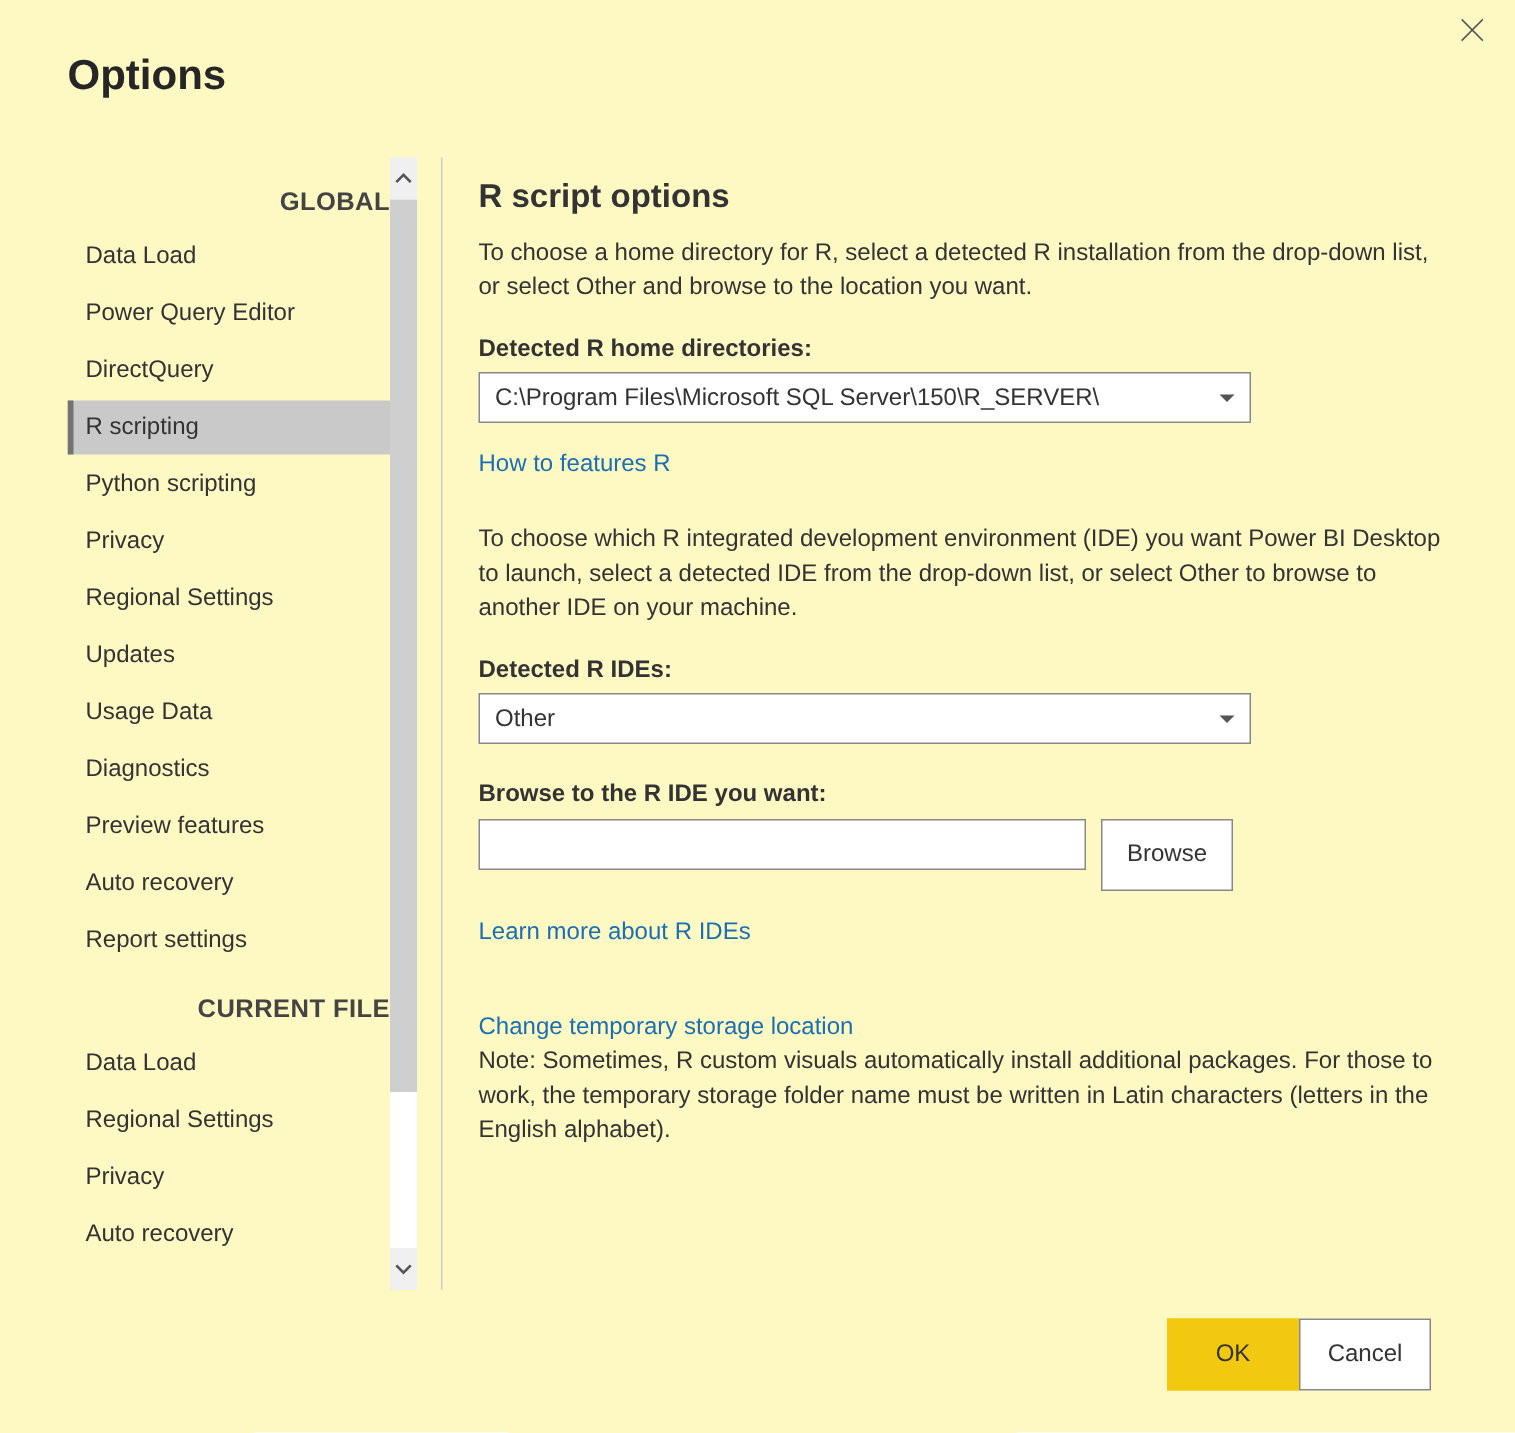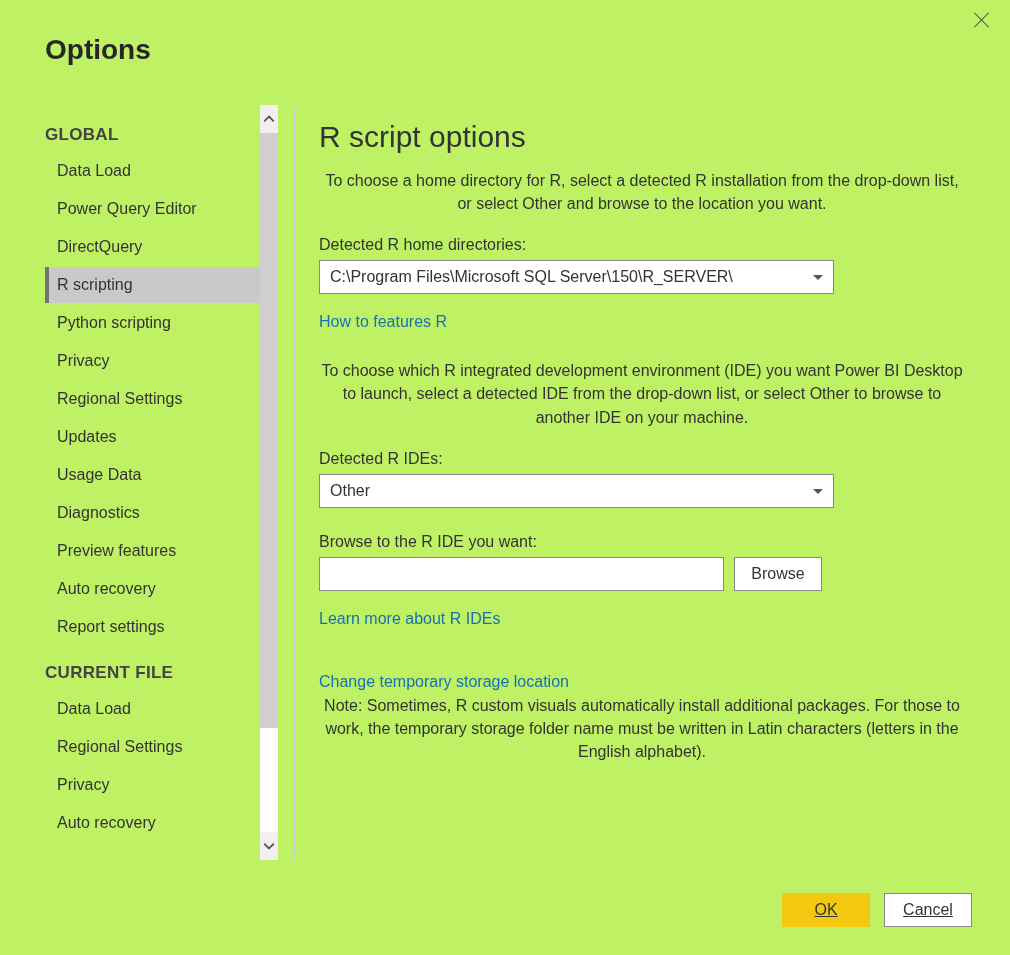--- a/index.html
+++ b/index.html
@@ -7,21 +7,21 @@
     margin: 0; padding: 0;
     width: 1010px; height: 955px;
     font-family: "Segoe UI", Arial, sans-serif;
     background: #fff;
     color: #333;
     overflow: hidden;
   }
   .dialog {
     position: relative;
     width: 1010px; height: 955px;
-    background: #bef264;
+    background: #fef9c3;
   }
   .close-x {
     position: absolute;
     top: 10px; right: 18px;
     width: 20px; height: 20px;
     cursor: pointer;
   }
   .close-x::before, .close-x::after {
     content: "";
     position: absolute;
@@ -85,20 +85,21 @@
     top: 28px; height: 595px;
     background: #cfcfcf;
   }
 
   .section-header {
     font-size: 17px;
     font-weight: 600;
     color: #444;
     letter-spacing: 0.3px;
     margin: 18px 0 8px 0;
+    text-align: right;
   }
   .section-header:first-child { margin-top: 20px; }
 
   .nav-item {
     font-size: 16px;
     color: #333;
     padding: 6px 0 6px 12px;
     margin: 0 0 2px 0;
     cursor: pointer;
     line-height: 24px;
@@ -117,28 +118,29 @@
   }
 
   .content {
     flex: 1;
     padding-top: 10px;
     font-size: 16px;
     color: #333;
     line-height: 1.45;
   }
   .content h2 {
-    font-size: 30px;
-    font-weight: 400;
+    font-size: 22px;
+    font-weight: 700;
     color: #333;
     margin: 0 0 10px 0;
   }
-  .content p { margin: 0 0 18px 0; text-align: center; }
+  .content p { margin: 0 0 18px 0; }
   .label {
     margin: 18px 0 4px 0;
+    font-weight: bold;
   }
   .dropdown {
     width: 515px;
     height: 34px;
     border: 1px solid #888;
     background: #fff;
     display: flex; align-items: center;
     padding: 0 10px;
     cursor: pointer;
     position: relative;
@@ -162,39 +164,39 @@
     width: 405px;
     height: 34px;
     border: 1px solid #888;
     background: #fff;
     padding: 0 8px;
     font-size: 16px;
     vertical-align: top;
   }
   .browse-row { display: flex; align-items: stretch; gap: 10px; }
   .btn {
-    height: 34px;
+    height: 48px;
     min-width: 88px;
     border: 1px solid #888;
     background: #fff;
     font-size: 16px;
     color: #333;
     cursor: pointer;
     padding: 0 14px;
   }
   .btn.primary {
     background: #f2c811;
     border: 1px solid #f2c811;
   }
   .note { margin-top: 6px; }
 
   .footer {
     position: absolute;
-    right: 38px; bottom: 28px;
-    display: flex; gap: 14px; text-decoration: underline;
+    right: 56px; bottom: 28px;
+    display: flex; 
   }
   .spacer-block { height: 26px; }
 </style>
 </head>
 <body>
 
 <div class="dialog">
 
   <div class="close-x"></div>
 

